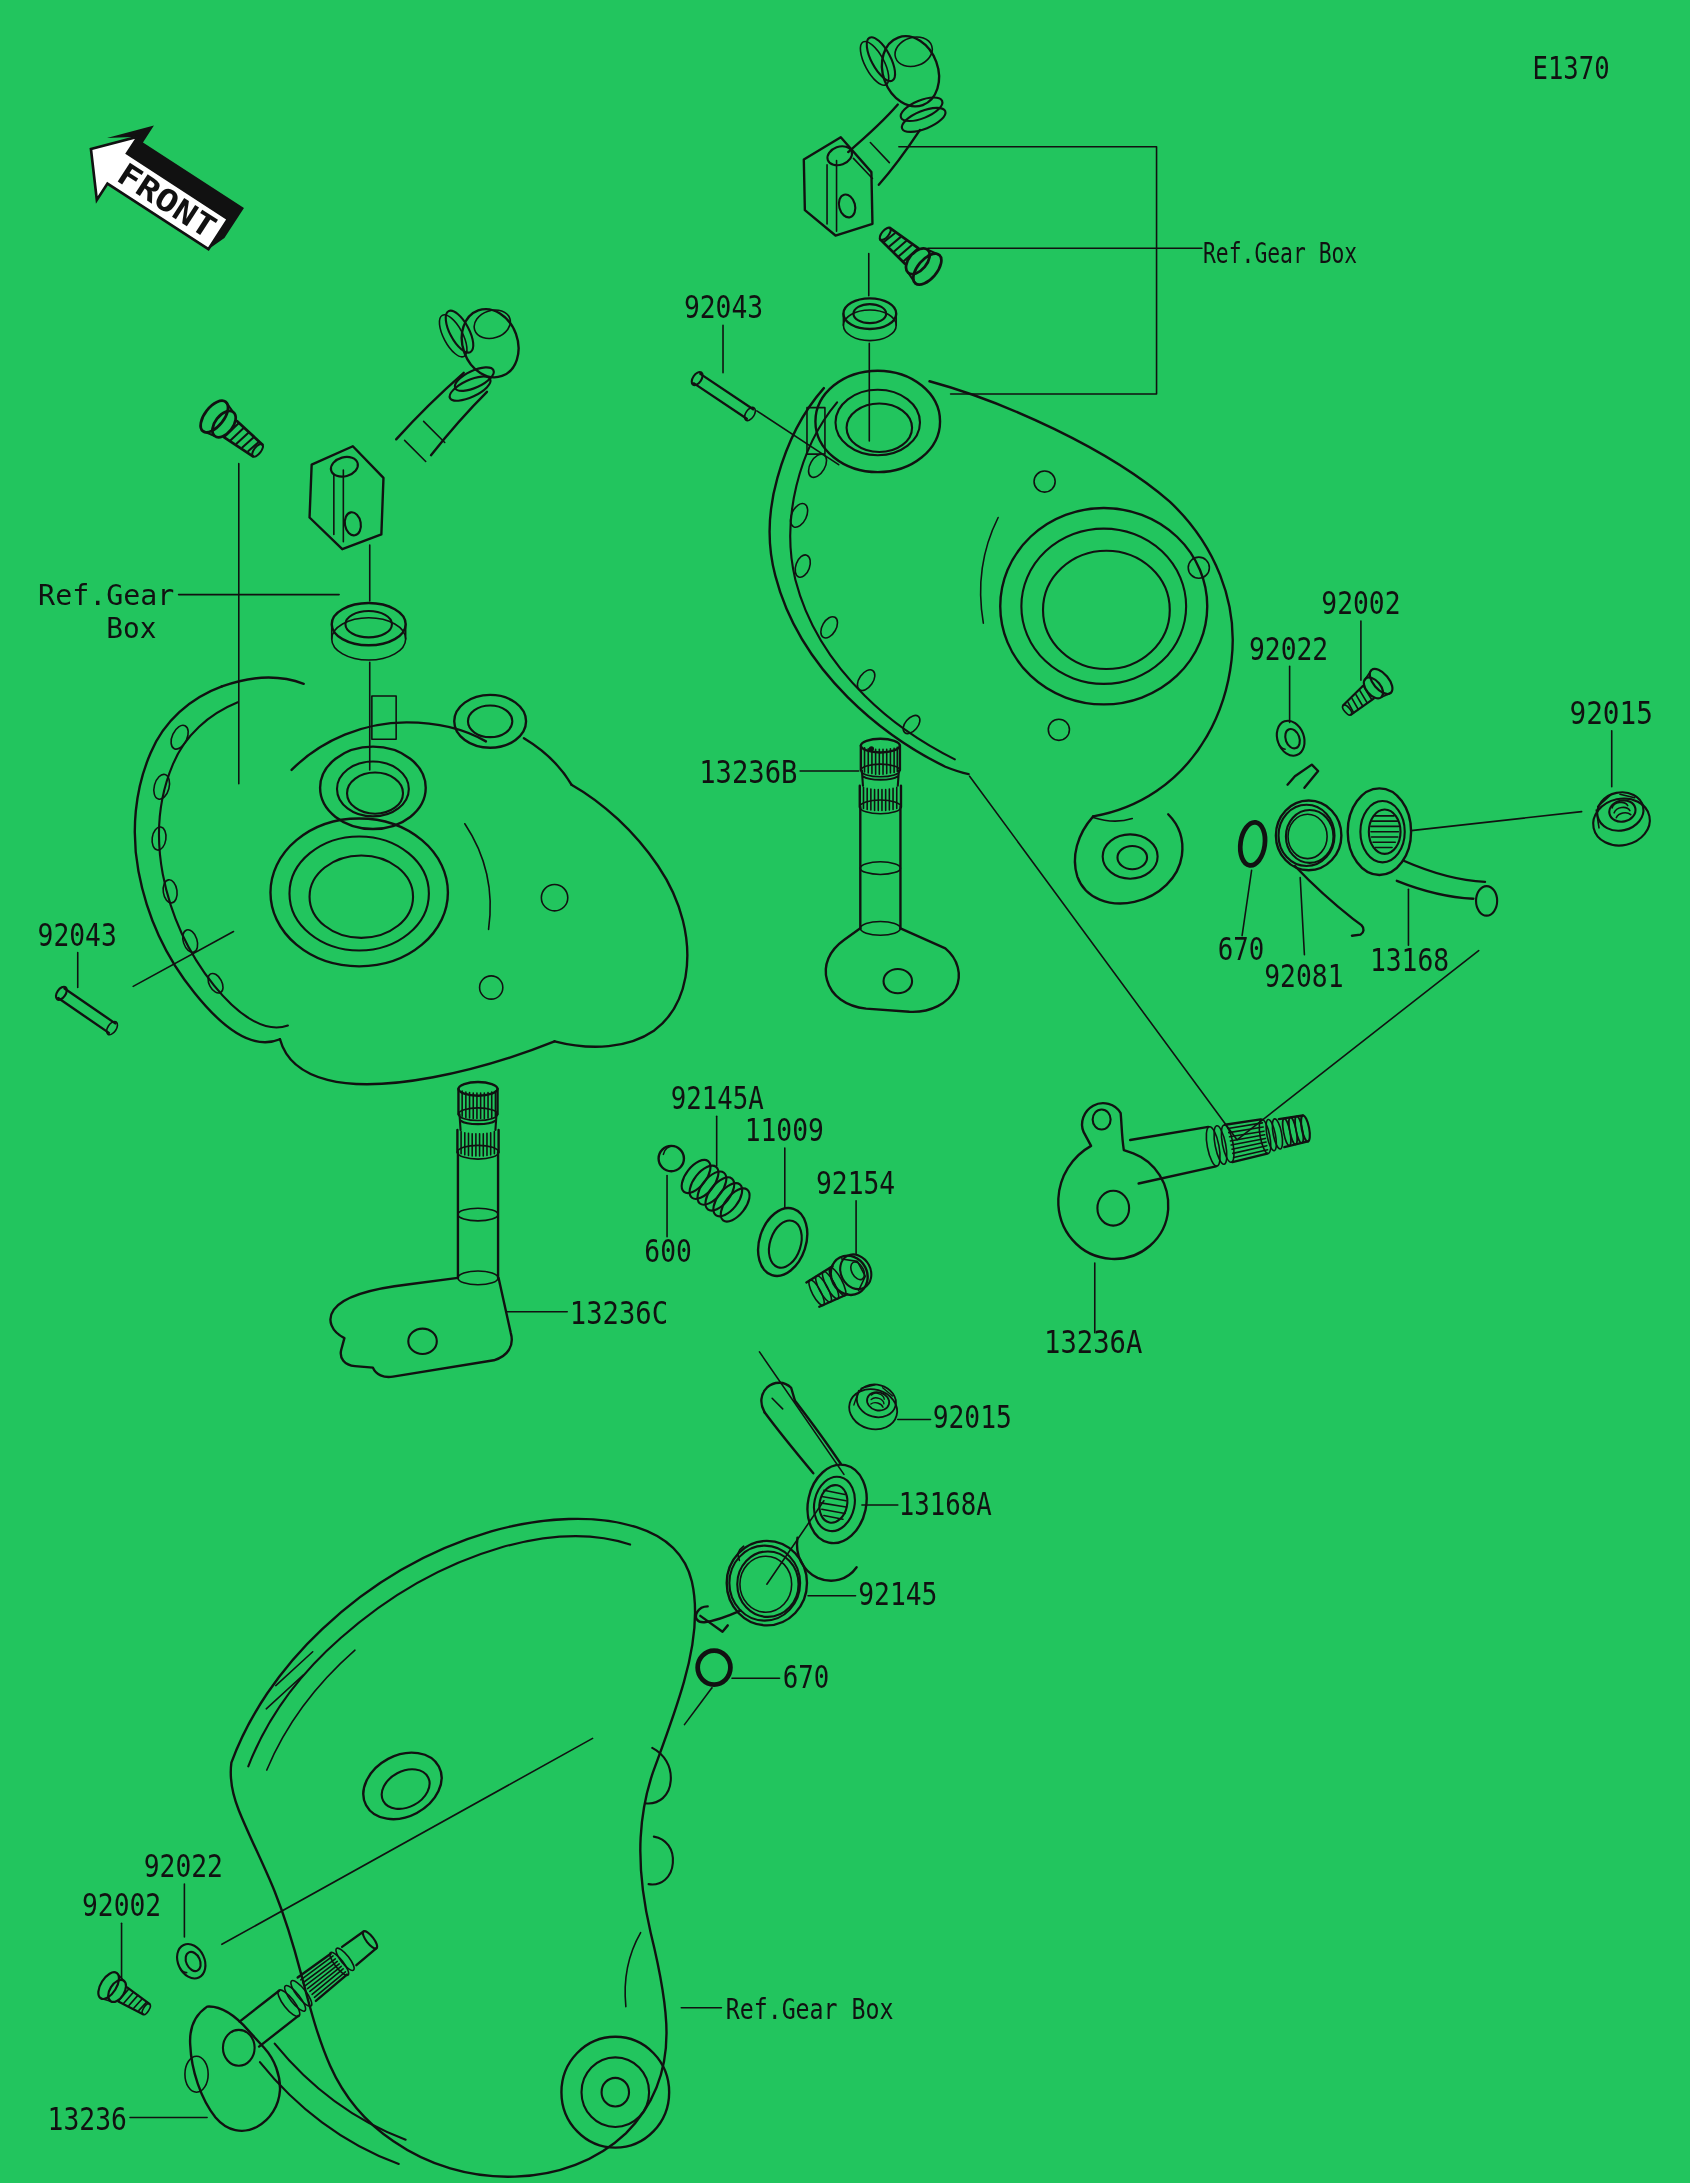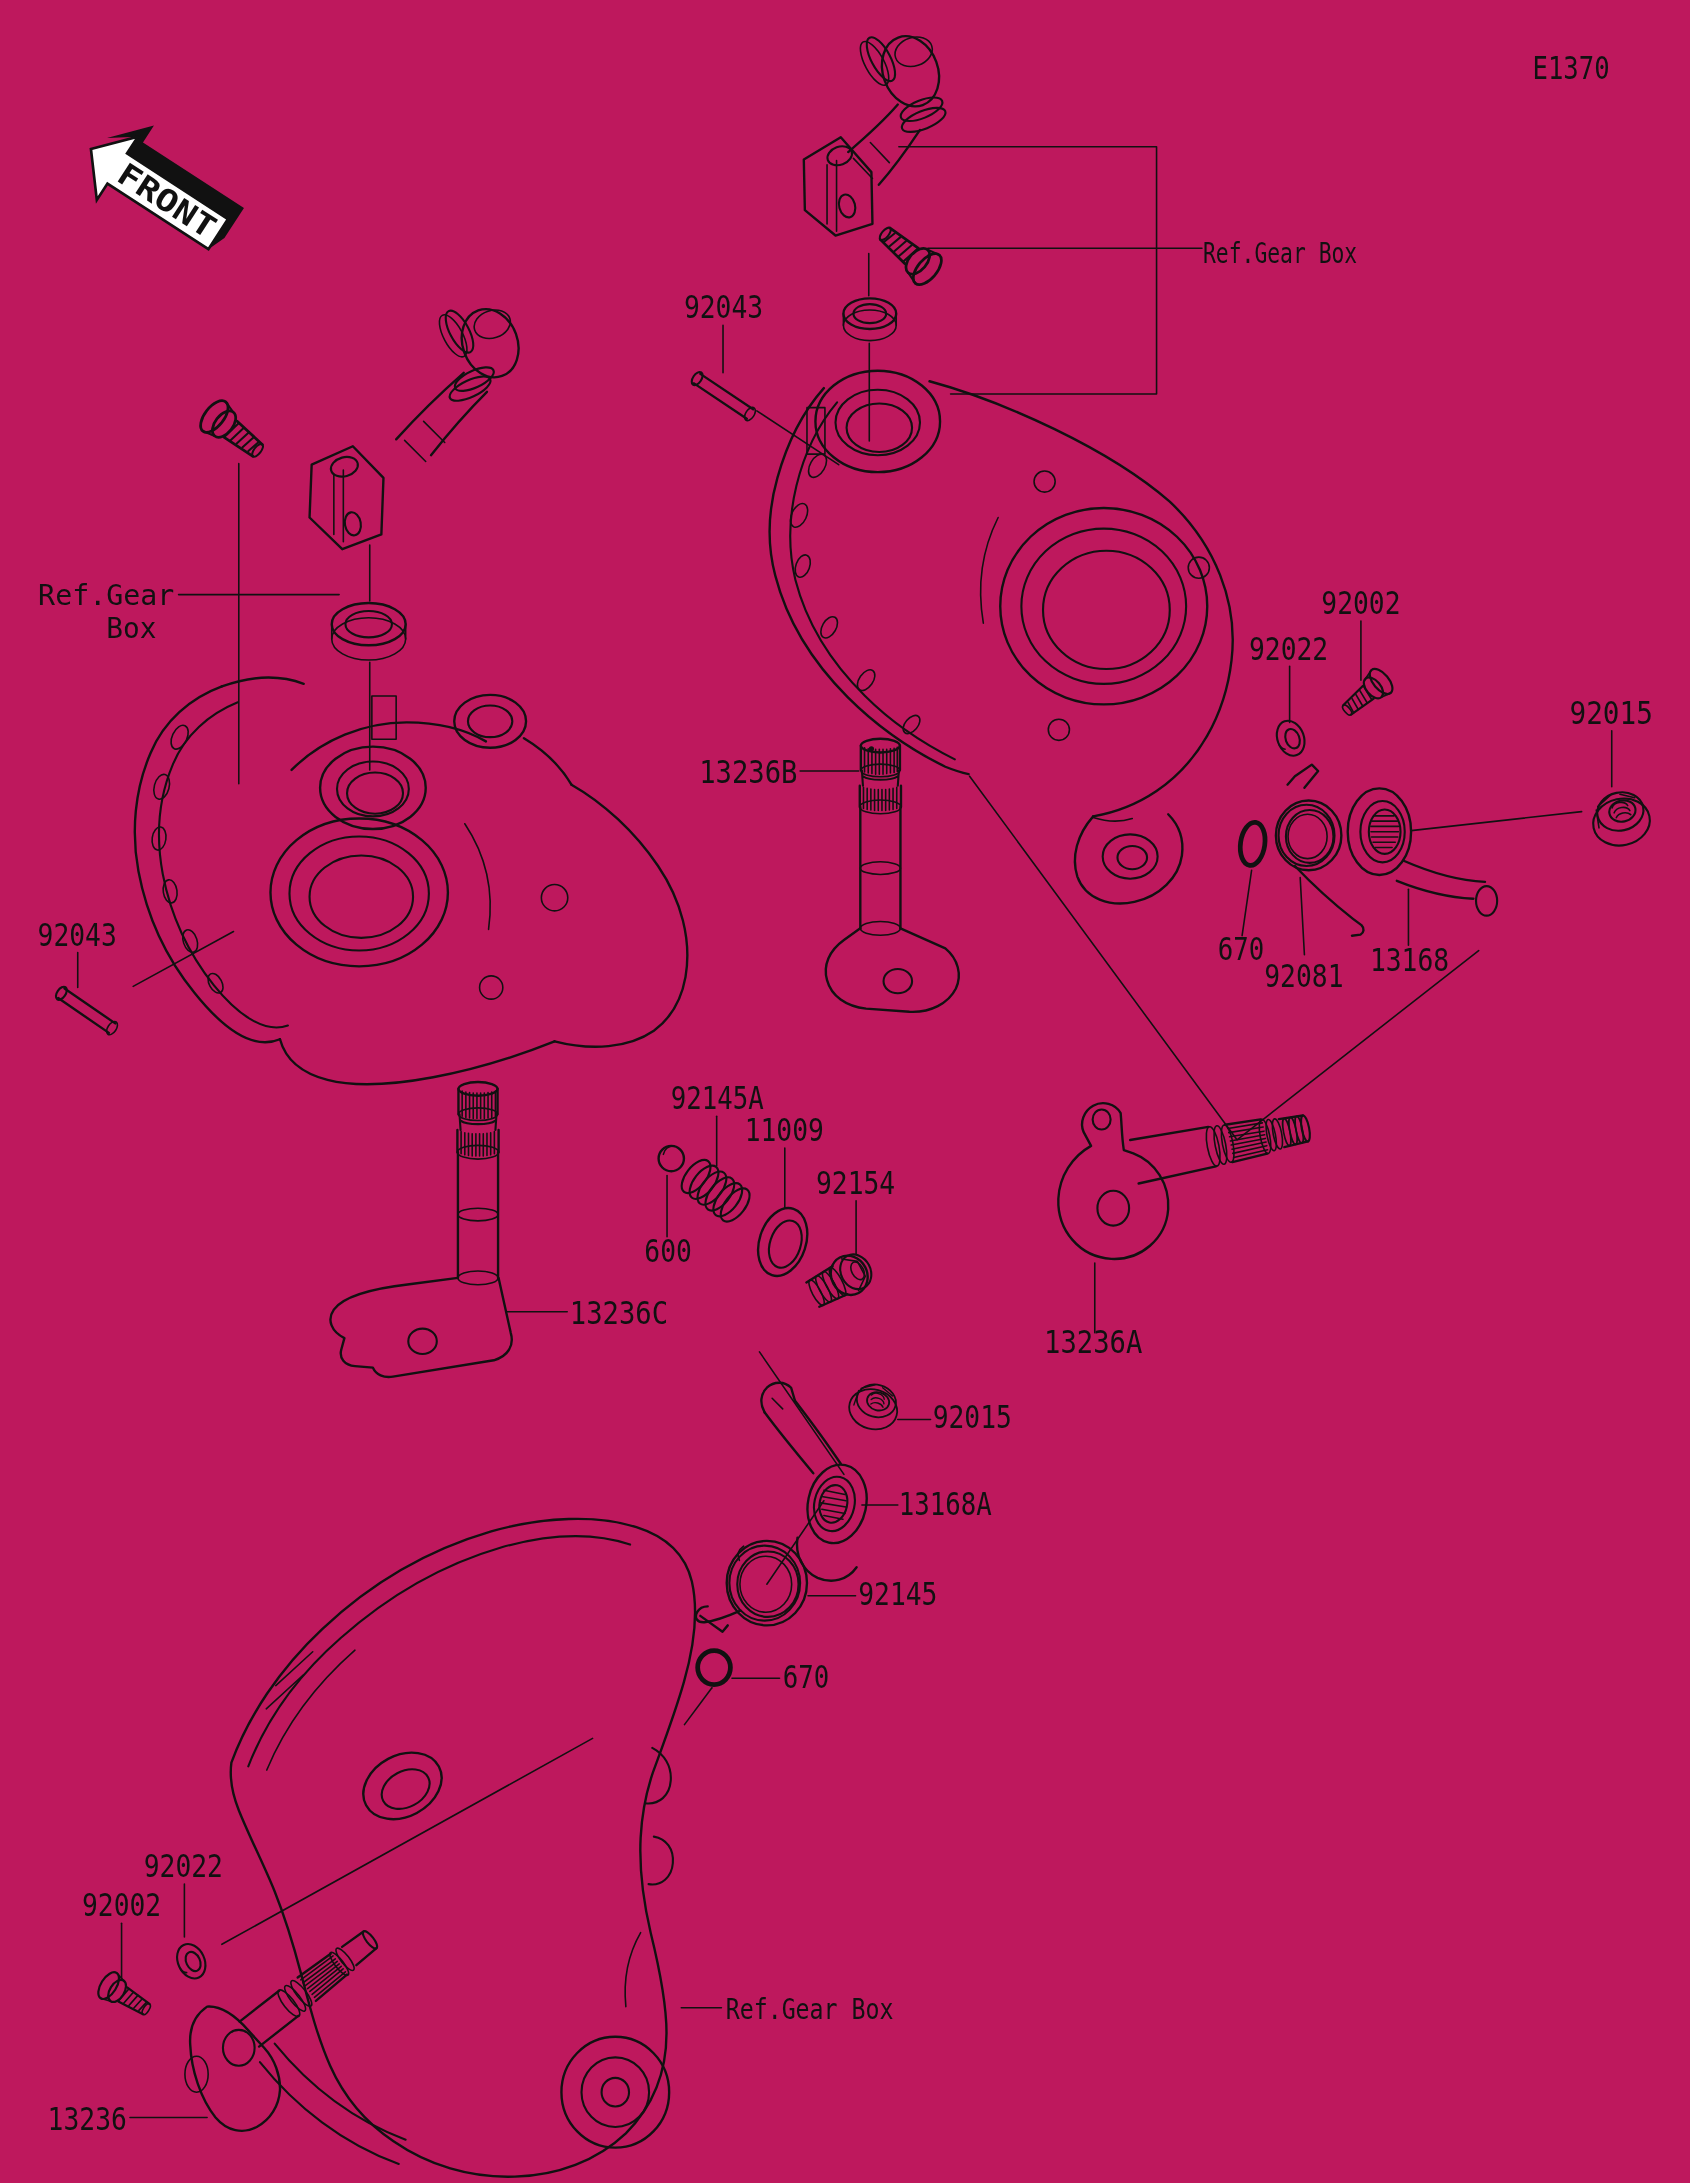--- a/index.html
+++ b/index.html
@@ -1,16 +1,16 @@
 <!DOCTYPE html>
 <html style="font-size:8.5px"><head>
 <meta charset="utf-8">
 <style>
   html,body{margin:0;padding:0;background:#ffffff;}
-  .canvas{position:relative;width:1690px;height:2183px;background:#be185d;overflow:hidden;}
+  .canvas{position:relative;width:1690px;height:2183px;background:#22c55e;overflow:hidden;}
   svg{display:block;}
   .ln{fill:none;stroke:#111111;stroke-width:4.5;stroke-linecap:round;stroke-linejoin:round;}
   .thin{stroke-width:3;}
   .med{stroke-width:4;}
   .bold{stroke-width:9;}
   .fill{fill:#111111;stroke:none;}
   .wfill{fill:#ffffff;stroke:#111111;stroke-width:5;}
   .lbl{font-family:"DejaVu Sans Mono",monospace;font-size:60px;fill:#111111;}
   .ref{font-family:"DejaVu Sans Mono",monospace;font-size:54px;fill:#111111;}
   .front-t{font-family:"DejaVu Sans Mono",monospace;font-size:58px;font-weight:bold;fill:#111111;}

